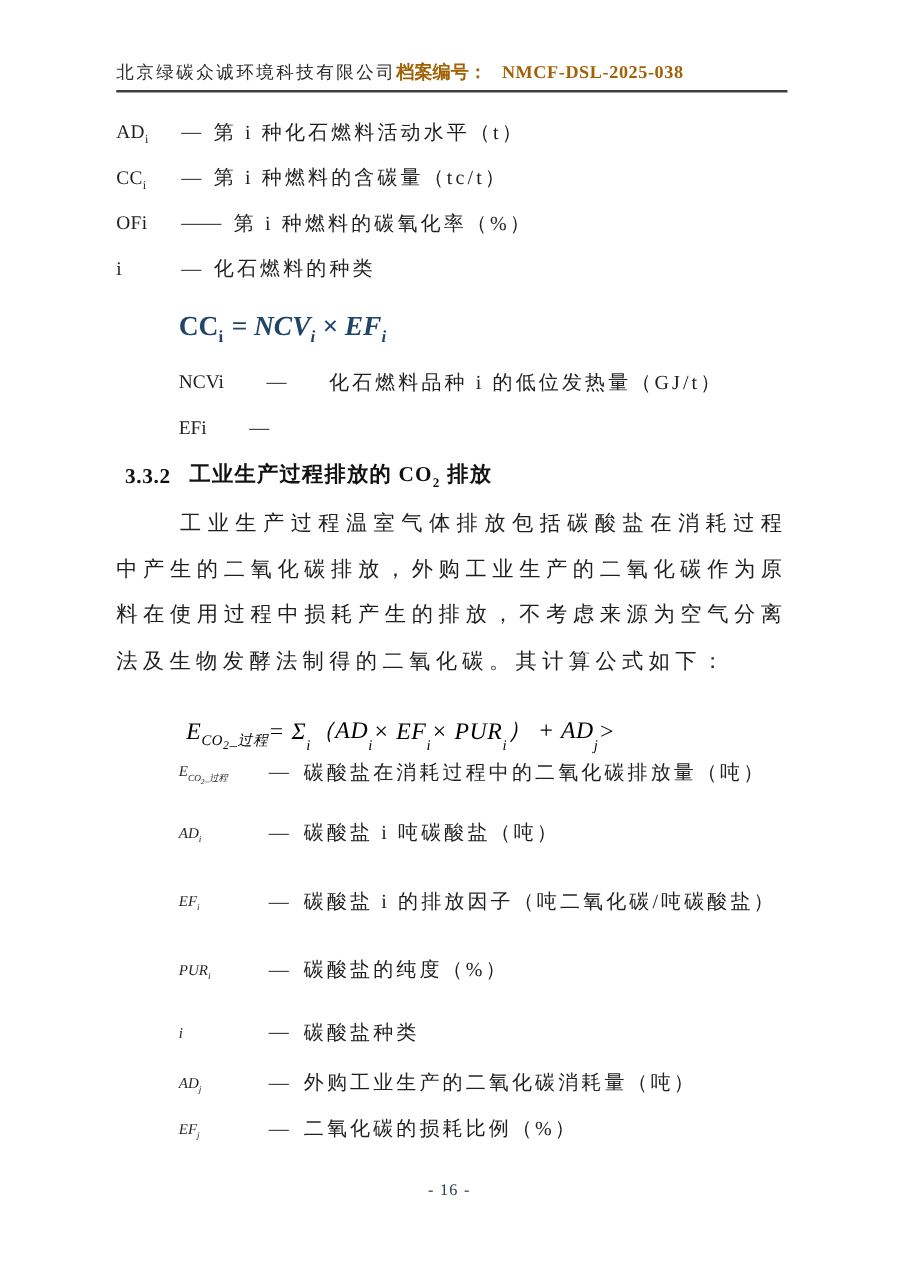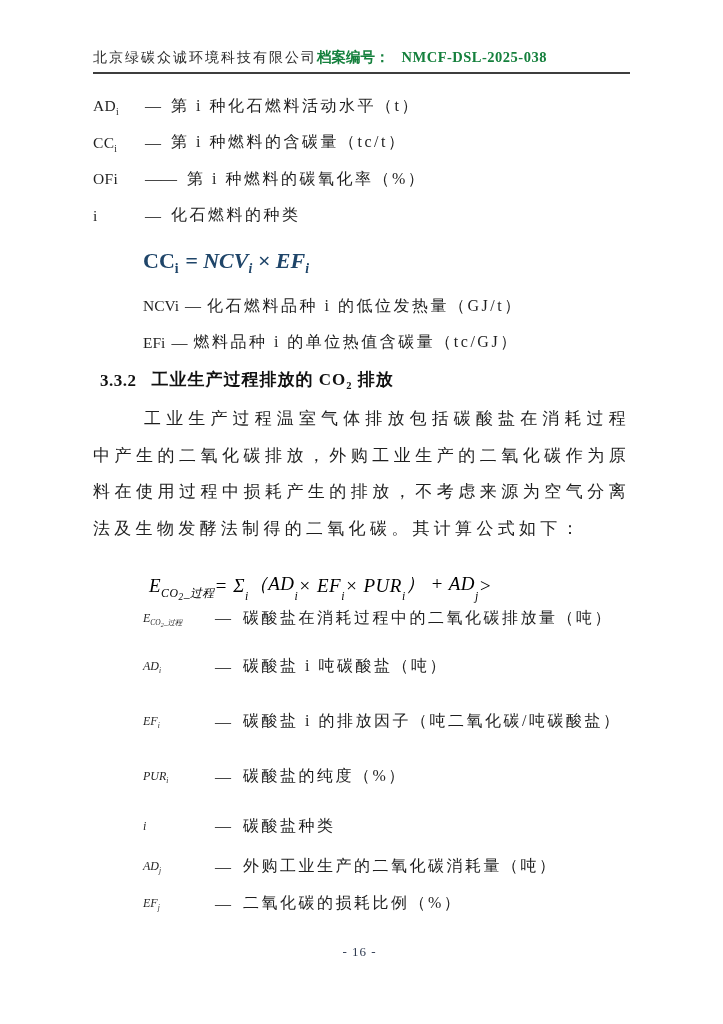--- a/index.html
+++ b/index.html
@@ -15,42 +15,42 @@
     padding: 0 93px;
     background: #ffffff;
   }
   
   .header {
     padding-top: 48px; padding-bottom: 5px;
     border-bottom: 2px solid #3d3d3d;
     display: flex; align-items: baseline;
   }
   .company { font-size: 14px; letter-spacing: 2px; color: #2b2b2b; }
-  .archive { font-size: 14.5px; color: #15803d; font-weight: 600; }
+  .archive { font-size: 14.5px; color: #a16207; font-weight: 600; }
   .archive-val { font-weight: 700; margin-left: 12px; letter-spacing: 0.5px; }
   
   .defs-a { margin-top: 14px; }
   .def-row { display: flex; align-items: center; height: 36.5px; font-size: 16px; }
   .def-row .sym-a {
     width: 52px; flex: 0 0 auto; font-size: 15.5px; letter-spacing: 0.3px;
   }
   .def-row .dash-a { margin-right: 10px; white-space: nowrap; }
   .desc { letter-spacing: 2.5px; white-space: nowrap; }
   
   .among-row { height: 36.5px; display: flex; align-items: center;
     padding-left: 50px; font-size: 16px; letter-spacing: 2.5px; }
   
   .formula-cc {
     height: 54px; display: flex; align-items: center; padding-left: 50px;
     font-size: 22px; font-weight: 700; color: #1f4569;
   }
   .formula-cc .f-rhs { font-style: italic; margin-left: 0.3em; }
   
   .row2 { height: 36.5px; display: flex; align-items: center;
-    padding-left: 50px; font-size: 16px; }
+    padding-left: 50px; font-size: 16px; gap: 28px; }
   .row2 .sym2 { font-size: 15.5px; }
   .row2 .dash2 { margin: 0 6px; }
   
   .heading {
     height: 30px; display: flex; align-items: flex-end; padding-left: 7px;
     font-weight: 700; font-size: 17px; letter-spacing: 1px; color: #111;
   }
   .heading .h-num { margin-right: 15px; letter-spacing: 0.5px; }
   
   .para {
@@ -123,21 +123,20 @@
 
   <div>
     <div class="row2">
       <span class="sym2">NCVi</span>
       <span class="dash2">—</span>
       <span class="desc">化石燃料品种 i 的低位发热量（GJ/t）</span>
     </div>
     <div class="row2">
       <span class="sym2">EFi</span>
       <span class="dash2">—</span>
-      <span class="desc">燃料品种 i 的单位热值含碳量（tc/GJ）</span>
     </div>
   </div>
 
   <div class="heading">
     <span class="h-num">3.3.2</span>
     <span class="h-title">工业生产过程排放的 CO<sub>2</sub> 排放</span>
   </div>
 
   <p class="para">工业生产过程温室气体排放包括碳酸盐在消耗过程中产生的二氧化碳排放，外购工业生产的二氧化碳作为原料在使用过程中损耗产生的排放，不考虑来源为空气分离法及生物发酵法制得的二氧化碳。其计算公式如下：</p>
 

